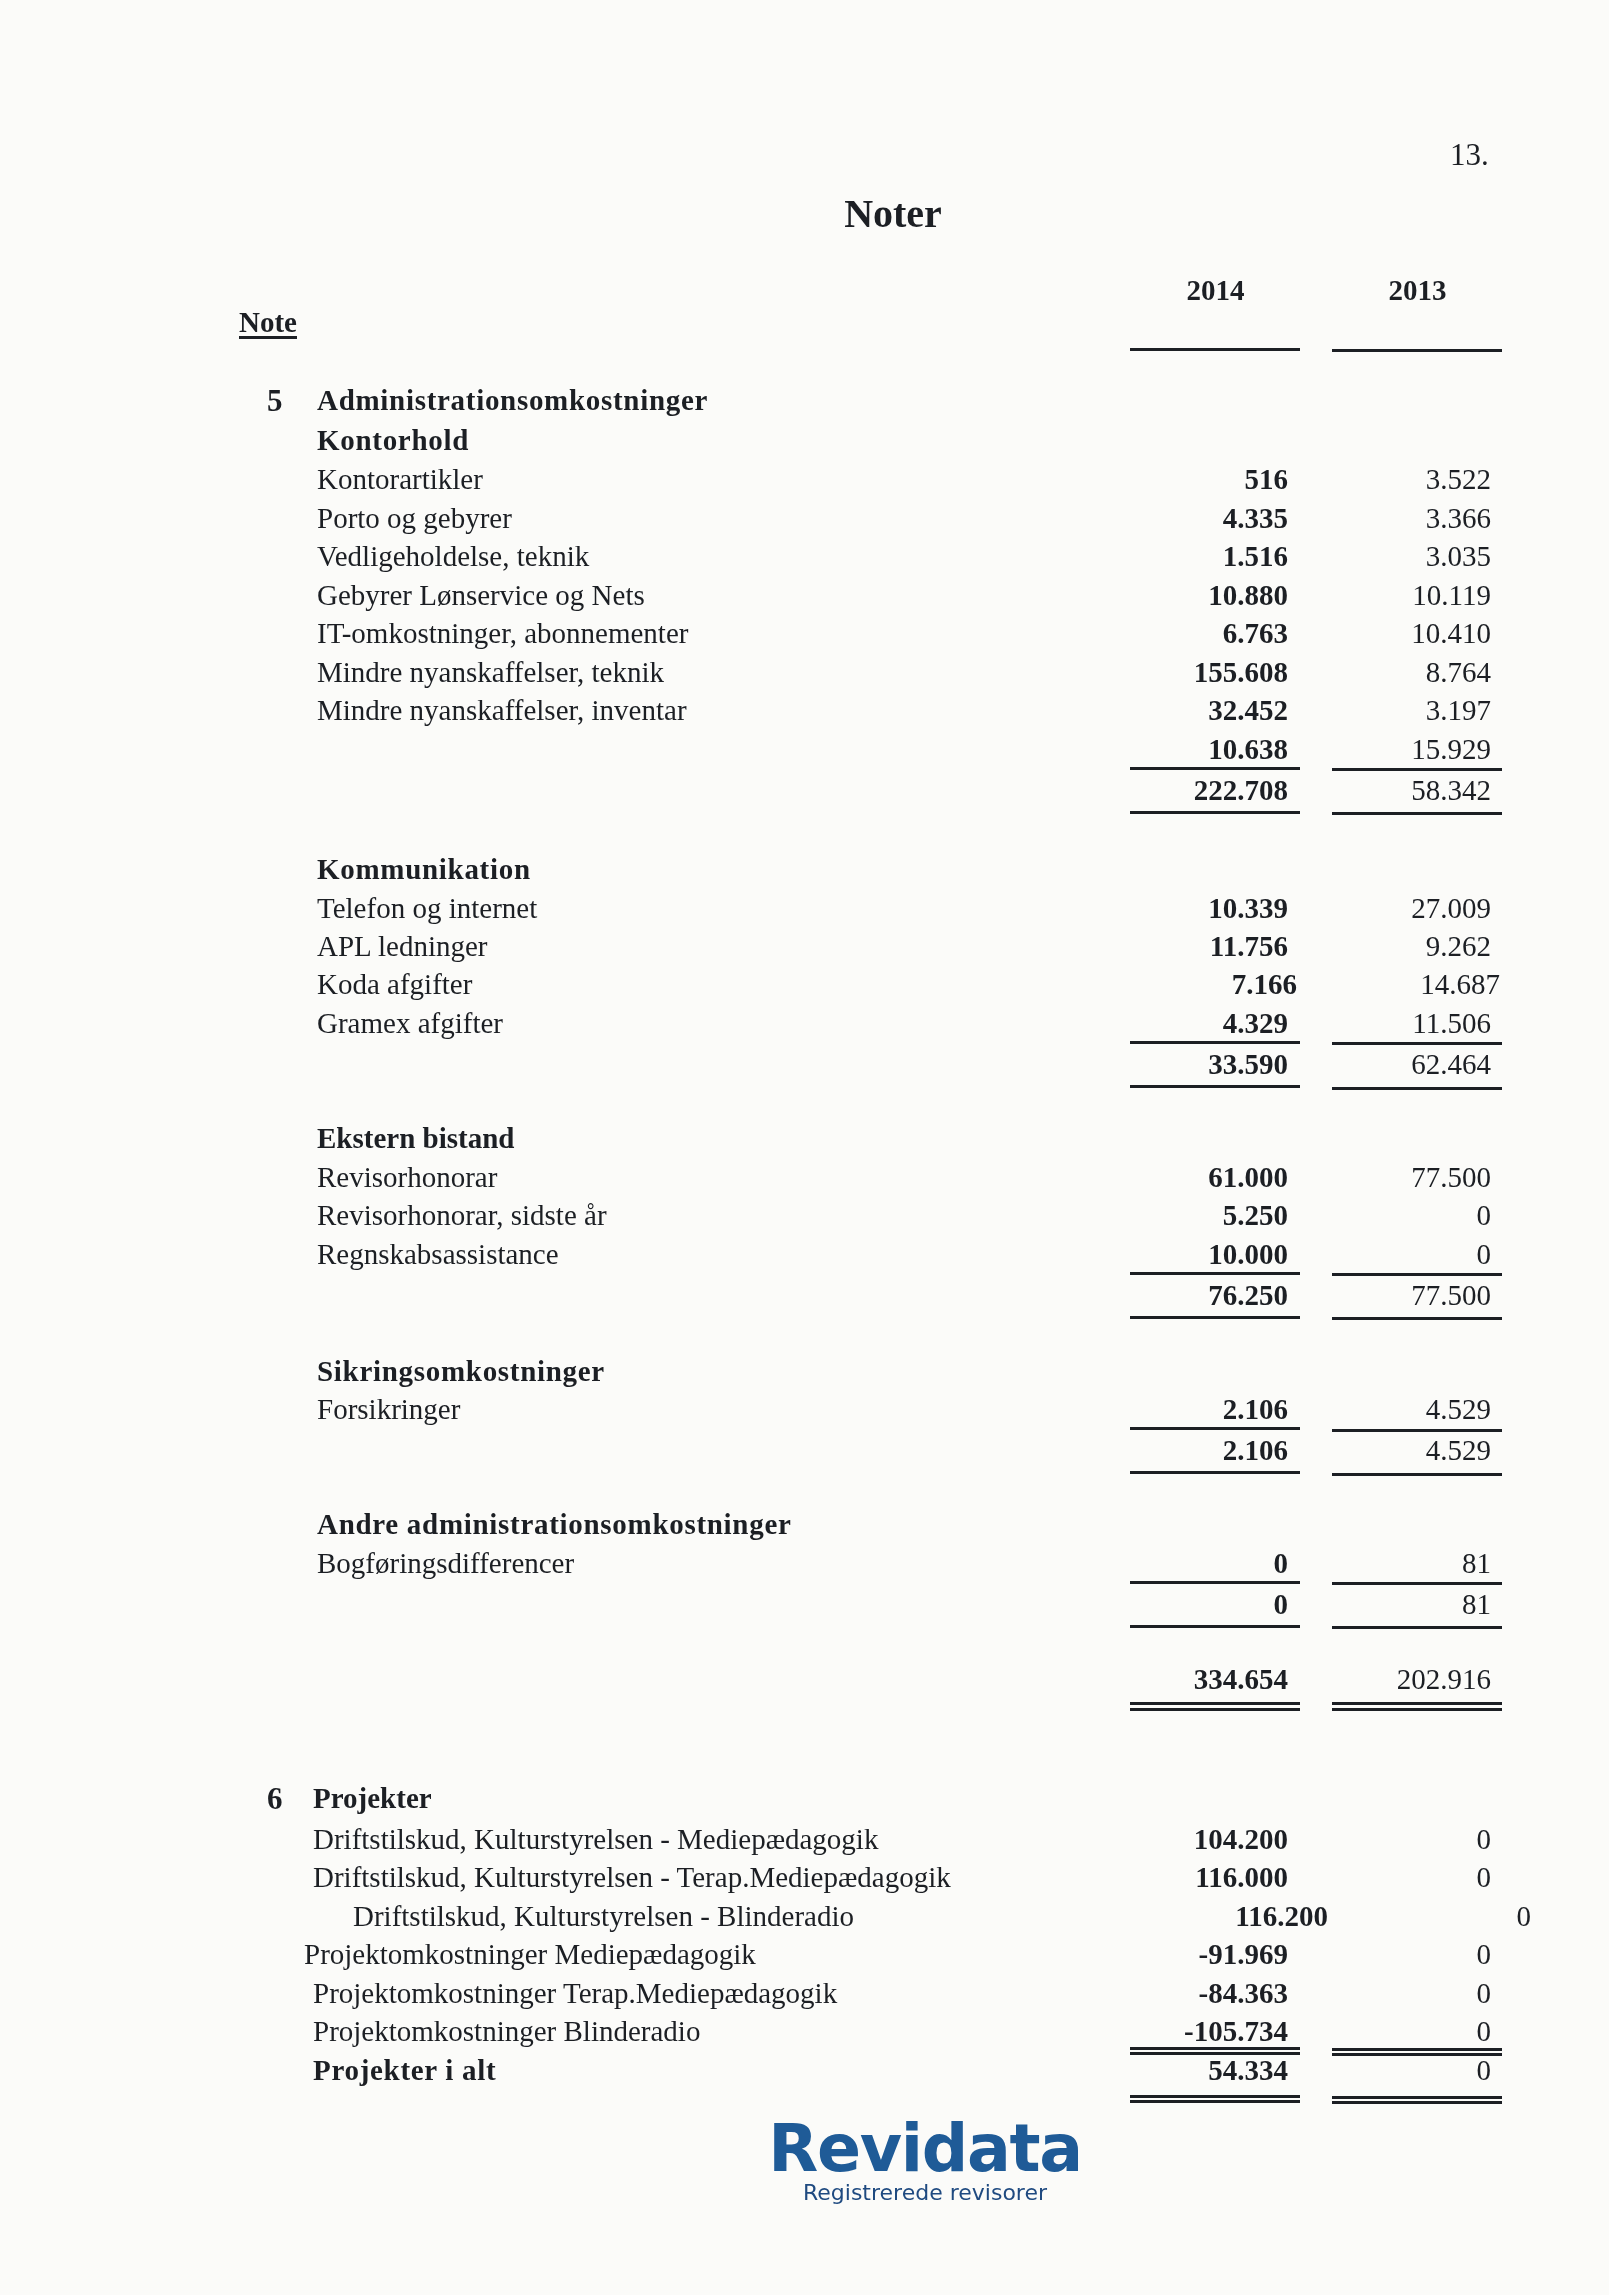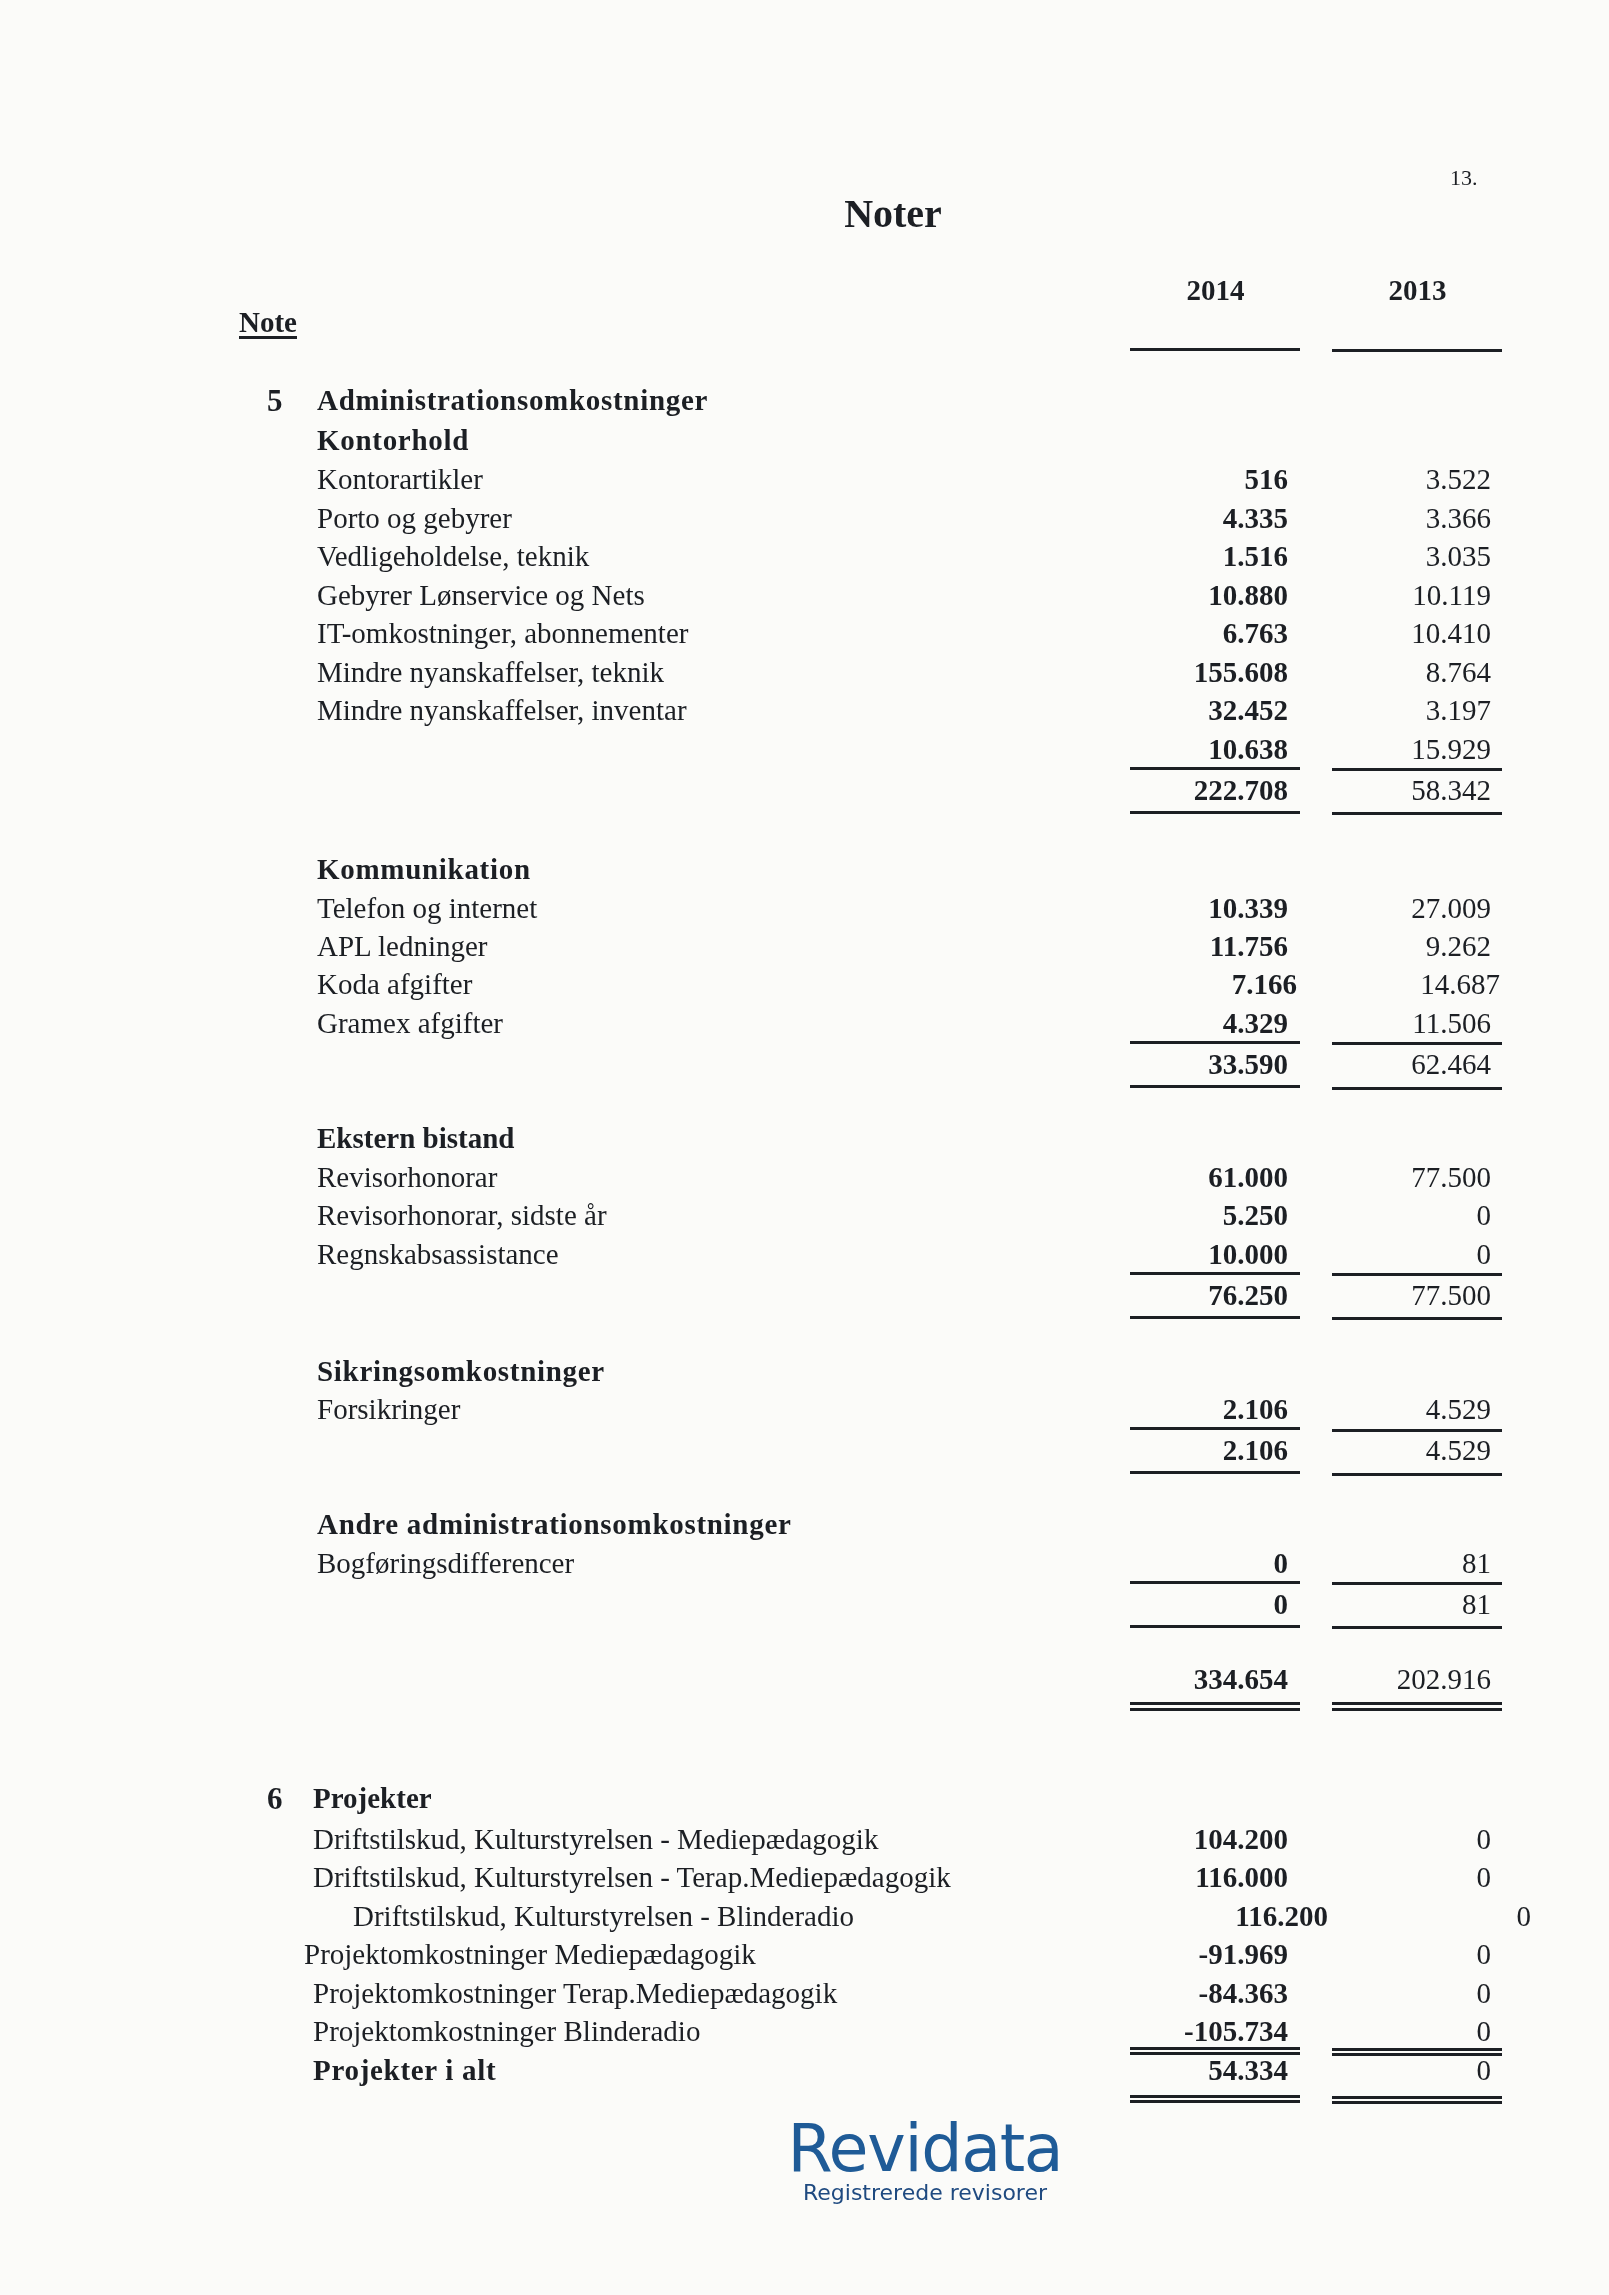--- a/index.html
+++ b/index.html
@@ -3,38 +3,38 @@
 <meta charset="utf-8">
 <style>
   html, body { margin: 0; padding: 0; }
   body {
     width: 1609px; height: 2295px; position: relative; overflow: hidden;
     background: #fbfbf9;
     font-family: "Liberation Serif", "DejaVu Serif", serif;
     color: #1c1f24;
   }
   .abs { position: absolute; white-space: nowrap; }
-  .pagenum { left: 1450px; top: 137px; font-size: 22px; margin-top: 28px; }
+  .pagenum { left: 1450px; top: 137px; font-size: 31px; }
   .title { left: 802px; width: 182px; text-align: center; top: 190px; font-size: 40px; font-weight: bold; }
   .note-head { left: 239px; top: 306px; font-size: 29px; font-weight: bold; text-decoration: underline; text-decoration-thickness: 2.7px; text-underline-offset: 4px; }
   .year { top: 274px; font-size: 29px; font-weight: bold; text-align: center; width: 171px; }
   .y1 { left: 1130px; } .y2 { left: 1332px; }
   .hline { position: absolute; height: 3.3px; background: #1c1f24; }
   .c1 { left: 1130px; width: 170px; }
   .c2 { left: 1332px; width: 170px; }
 
   .row { position: absolute; left: 0; width: 1609px; height: 39px; }
   .nnum { position: absolute; left: 267px; font-size: 31px; font-weight: bold; line-height: 39px; }
   .lbl { position: absolute; left: 317px; font-size: 29px; line-height: 39px; }
   .lbl.b { font-weight: bold; }
   .lbl.sp { letter-spacing: 0.7px; }
   .v1 { position: absolute; right: 321px; font-size: 29px; font-weight: bold; line-height: 39px; text-align: right; }
   .v2 { position: absolute; right: 118px; font-size: 29px; line-height: 39px; text-align: right; }
 
-  .logo { left: 668px; width: 514px; text-align: center; top: 2111px; color: #1f5b97; font-family: "DejaVu Sans", sans-serif; font-size: 65px; letter-spacing: -1.3px; }
+  .logo { left: 668px; width: 514px; text-align: center; top: 2111px; color: #1f5b97; font-family: "DejaVu Sans", sans-serif; font-size: 65px; letter-spacing: -1.3px; font-weight: bold; }
   .logo-sub { left: 668px; width: 514px; text-align: center; top: 2180px; color: #1f4a80; font-family: "DejaVu Sans", sans-serif; font-size: 22px; }
 </style>
 </head>
 <body>
 
 <div class="abs pagenum">13.</div>
 <div class="abs title">Noter</div>
 <div class="abs note-head">Note</div>
 <div class="abs year y1">2014</div>
 <div class="abs year y2">2013</div>

